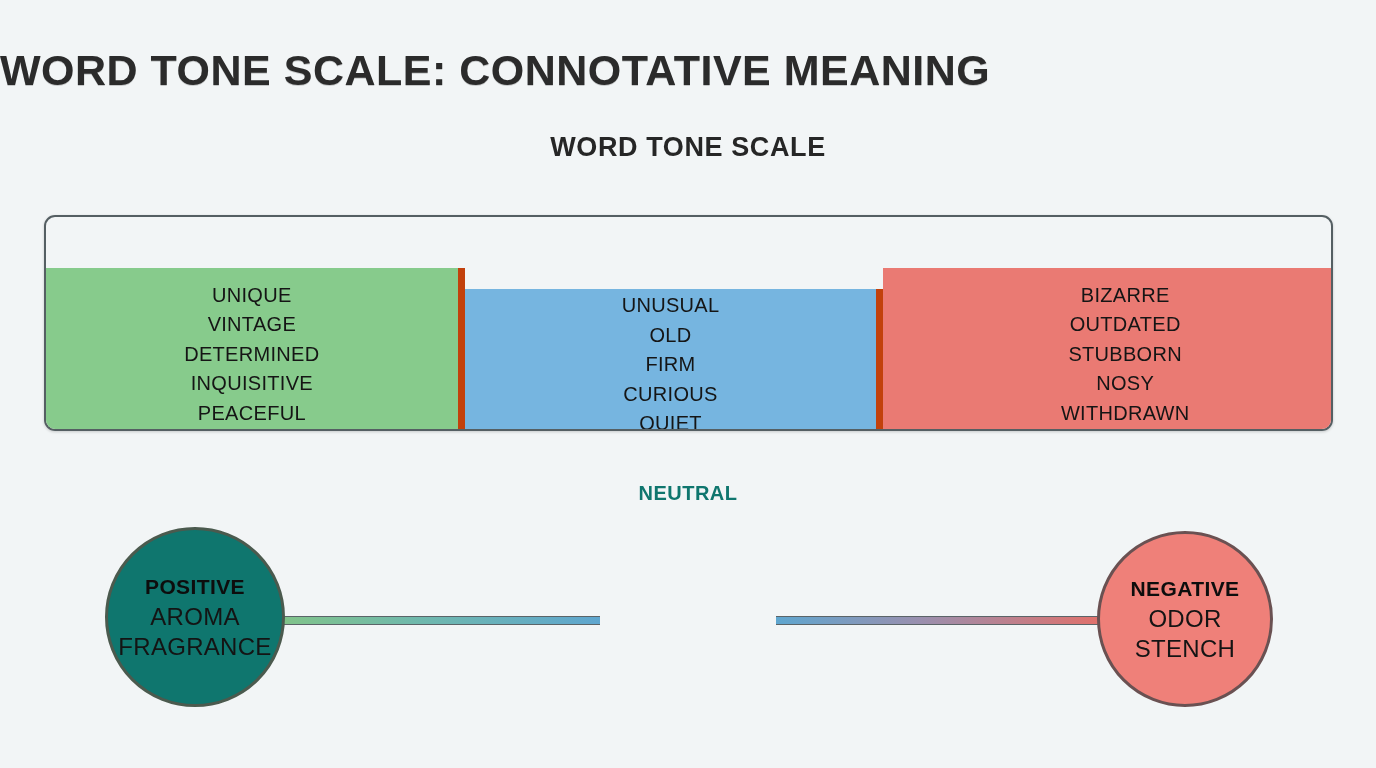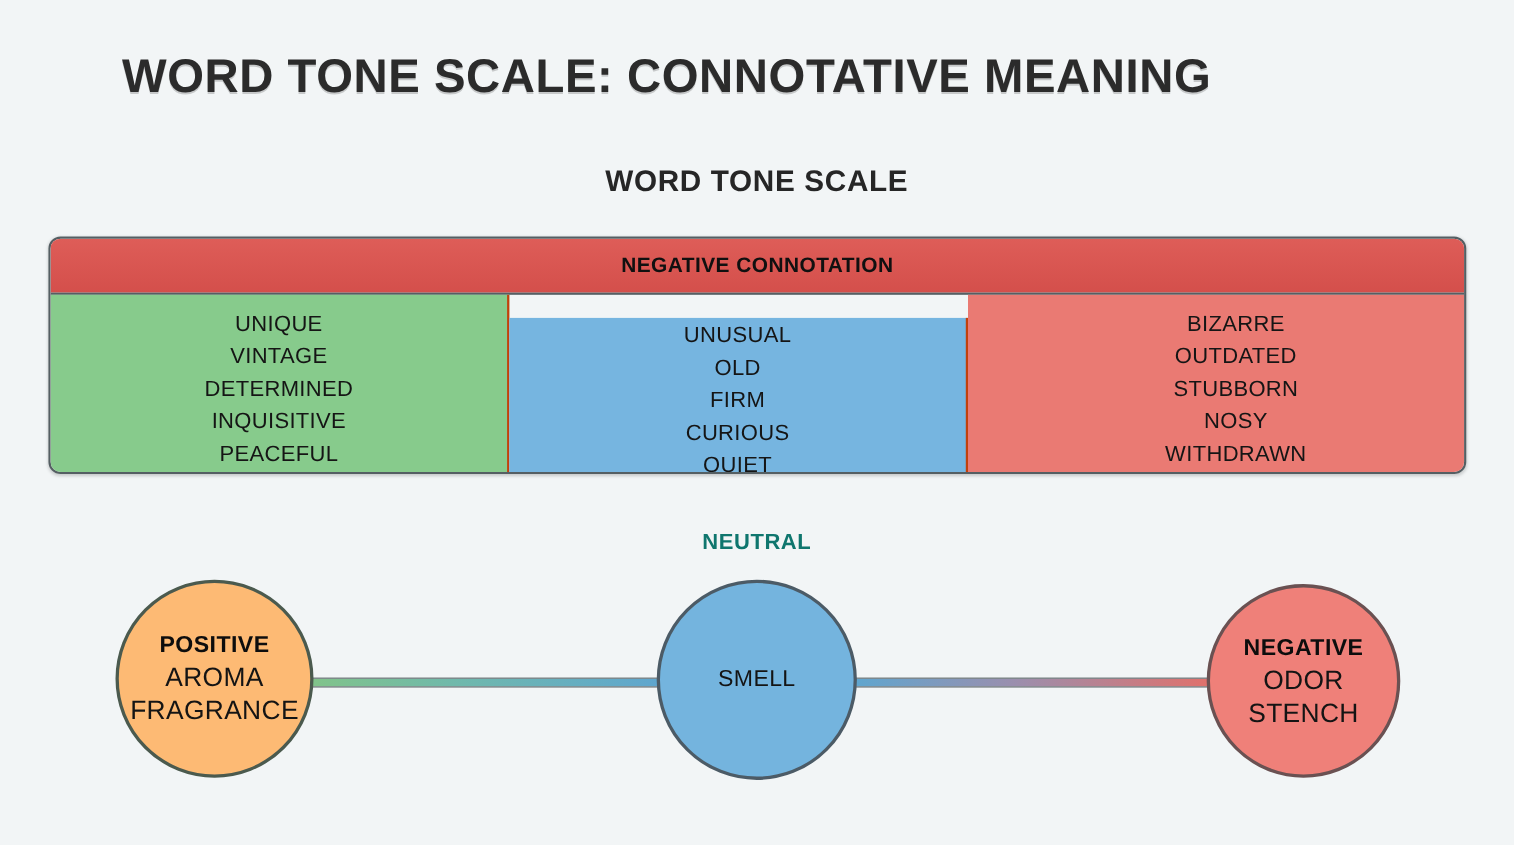--- a/index.html
+++ b/index.html
@@ -14,32 +14,32 @@
   #canvas {
     position:relative;
     width:1376px; height:768px;
     background:#f2f5f6;
   }
 
   
   #main-title {
     position:absolute;
     left:0; top:46px; width:1212px;
-    text-align:center;
+    text-align:left;
     font-size:43px;
     font-weight:700;
     letter-spacing:0.5px;
     color:#2b2b2b;
     white-space:nowrap;
     text-shadow:0 1px 0 rgba(0,0,0,0.18);
   }
 
   #section-title {
     position:absolute;
-    left:0; top:150px; width:1376px;
+    left:0; top:132px; width:1376px;
     text-align:center;
     font-size:27px;
     font-weight:700;
     letter-spacing:0.6px;
     color:#262626;
     white-space:nowrap;
   }
 
   
   #tone-table {
@@ -71,21 +71,21 @@
     white-space:nowrap;
   }
   .hcell:last-child { border-right:none; }
 
   .bcell {
     flex:1 1 0;
     display:flex;
     flex-direction:column;
     align-items:center;
     justify-content:center;
-    border-right:2px solid #c2410c;
+    border-right:7px solid #c2410c;
     padding-top:2px;
   }
   .bcell:last-child { border-right:none;padding-left:36px; }
 
   .bcell .word {
     font-size:20px;
     line-height:29.5px;
     color:#151515;
     letter-spacing:0.3px;
     white-space:nowrap;
@@ -118,21 +118,21 @@
     flex-direction:column;
     align-items:center;
     justify-content:center;
     text-align:center;
     z-index:2;
   }
 
   #node-positive {
     left:105px; top:527px;
     width:180px; height:180px;
-    background:#fdba74;
+    background:#0f766e;
     border:3px solid #4b5a4e;
   }
   #node-neutral {
     left:597px; top:527px;
     width:182px; height:182px;
     background:#74b4de;
     border:3px solid #4c5b66;
   }
   #node-negative {
     left:1097px; top:531px;
@@ -175,21 +175,20 @@
 
 <div id="canvas">
 
   <div id="main-title">WORD TONE SCALE: CONNOTATIVE MEANING</div>
 
   <div id="section-title">WORD TONE SCALE</div>
 
   <div id="tone-table">
 
     <div class="table-header-row">
-      <div class="hcell h-neg">NEGATIVE CONNOTATION</div>
     </div>
 
     <div class="table-body-row">
 
       <div class="bcell b-pos">
         <div class="word">UNIQUE</div>
         <div class="word">VINTAGE</div>
         <div class="word">DETERMINED</div>
         <div class="word">INQUISITIVE</div>
         <div class="word">PEACEFUL</div>
@@ -218,23 +217,20 @@
   <div id="connector-right" class="connector"></div>
 
   <div id="neutral-outer-label">NEUTRAL</div>
 
   <div id="node-positive" class="node">
     <div class="node-title">POSITIVE</div>
     <div class="node-word">AROMA</div>
     <div class="node-word">FRAGRANCE</div>
   </div>
 
-  <div id="node-neutral" class="node">
-    <div class="node-word">SMELL</div>
-  </div>
 
   <div id="node-negative" class="node">
     <div class="node-title">NEGATIVE</div>
     <div class="node-word">ODOR</div>
     <div class="node-word">STENCH</div>
   </div>
 
 </div>
 
 </body></html>

